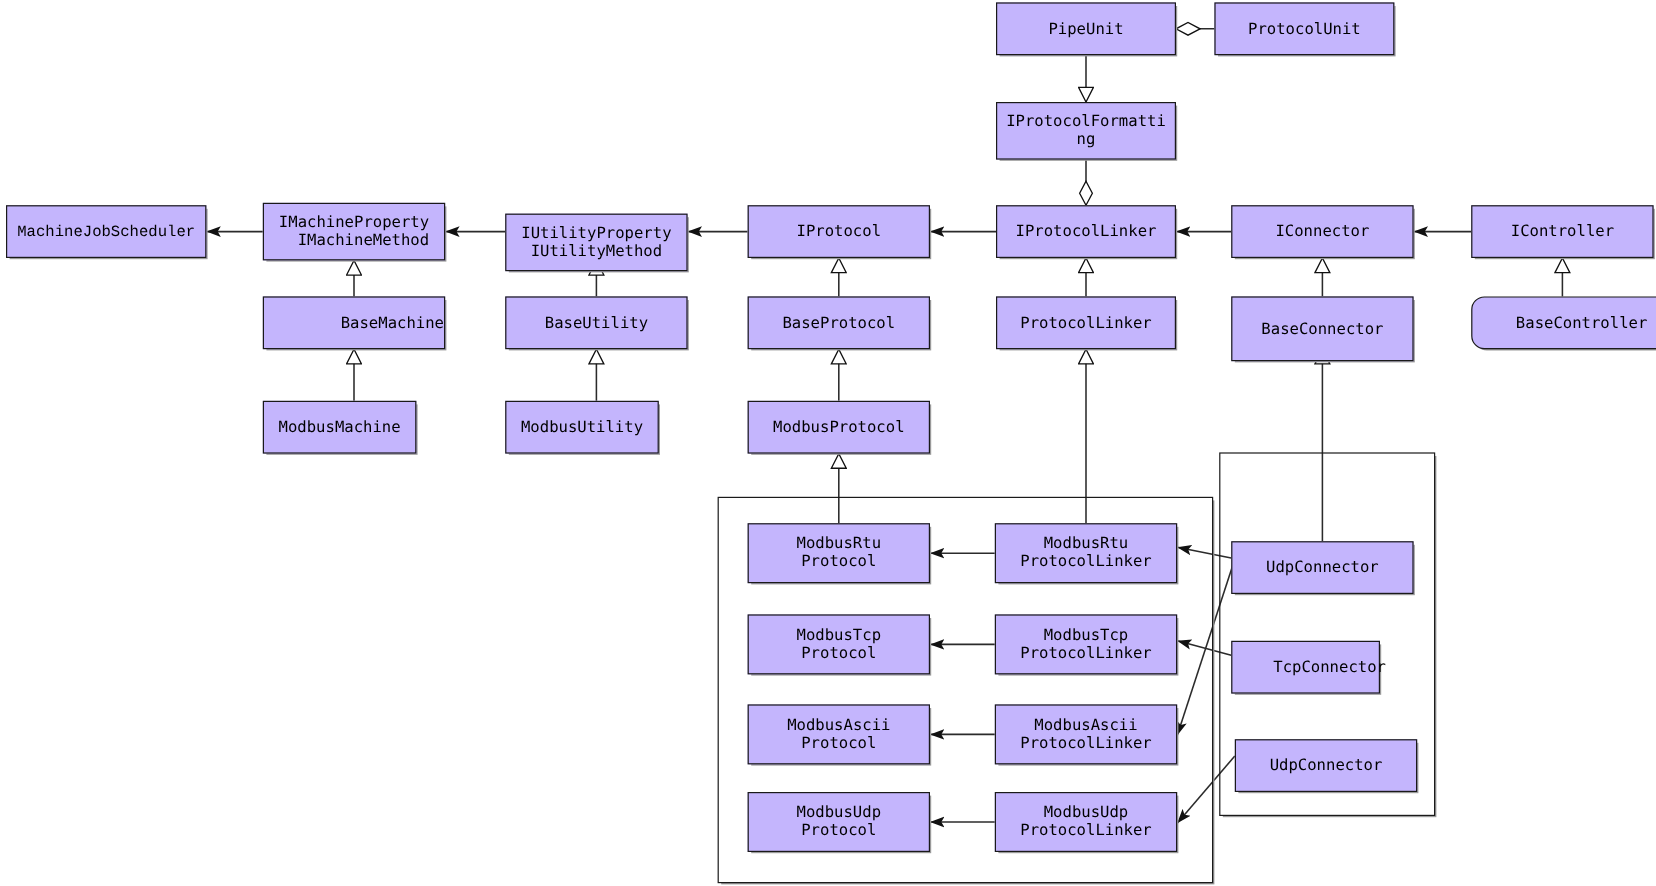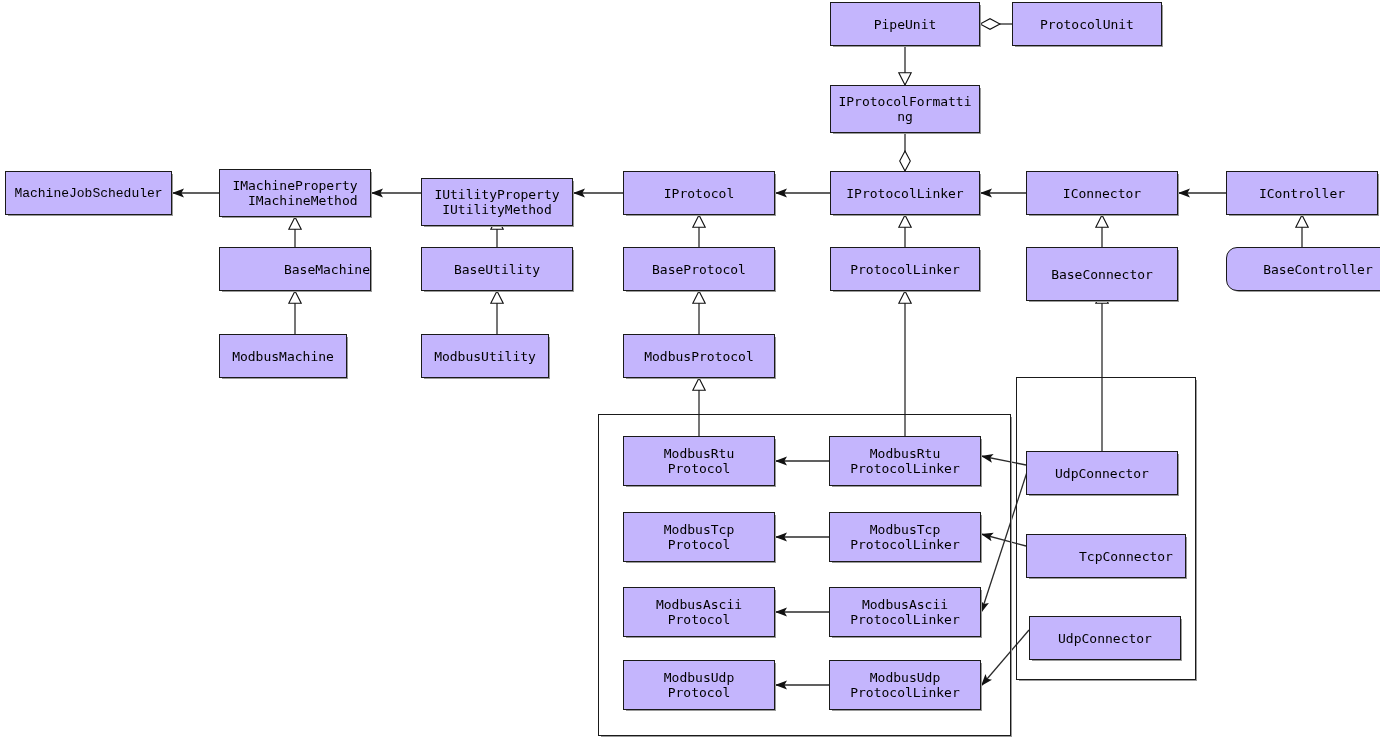--- a/index.html
+++ b/index.html
@@ -137,16 +137,16 @@
 ProtocolLinker</span></div>
       <div class="node" id="n-modbus-ascii-protocol" style="left: 623px; top: 587px; width: 152px; height: 50px;"><span>ModbusAscii
 Protocol</span></div>
       <div class="node" id="n-modbus-ascii-linker" style="left: 829px; top: 587px; width: 152px; height: 50px;"><span>ModbusAscii
 ProtocolLinker</span></div>
       <div class="node" id="n-modbus-udp-protocol" style="left: 623px; top: 660px; width: 152px; height: 50px;"><span>ModbusUdp
 Protocol</span></div>
       <div class="node" id="n-modbus-udp-linker" style="left: 829px; top: 660px; width: 152px; height: 50px;"><span>ModbusUdp
 ProtocolLinker</span></div>
       <div class="node" id="n-com-connector" style="left: 1026px; top: 451px; width: 152px; height: 44px;"><span>UdpConnector</span></div>
-      <div class="node" id="n-tcp-connector" style="left: 1026px; top: 534px; width: 160px; height: 44px; padding-left: 40px;"><span>TcpConnector</span></div>
+      <div class="node" id="n-tcp-connector" style="left: 1026px; top: 534px; width: 124px; height: 44px; padding-left: 40px;"><span>TcpConnector</span></div>
       <div class="node" id="n-udp-connector" style="left: 1029px; top: 616px; width: 152px; height: 44px;"><span>UdpConnector</span></div>
     </div>
 </div>
 
 </body></html>

